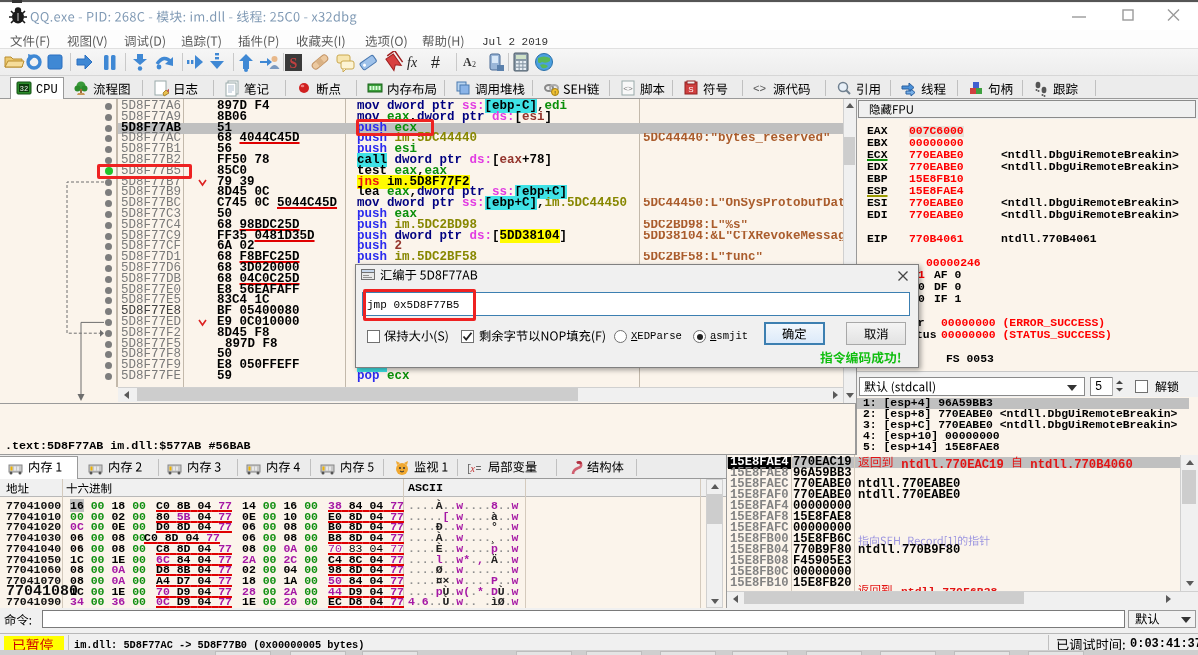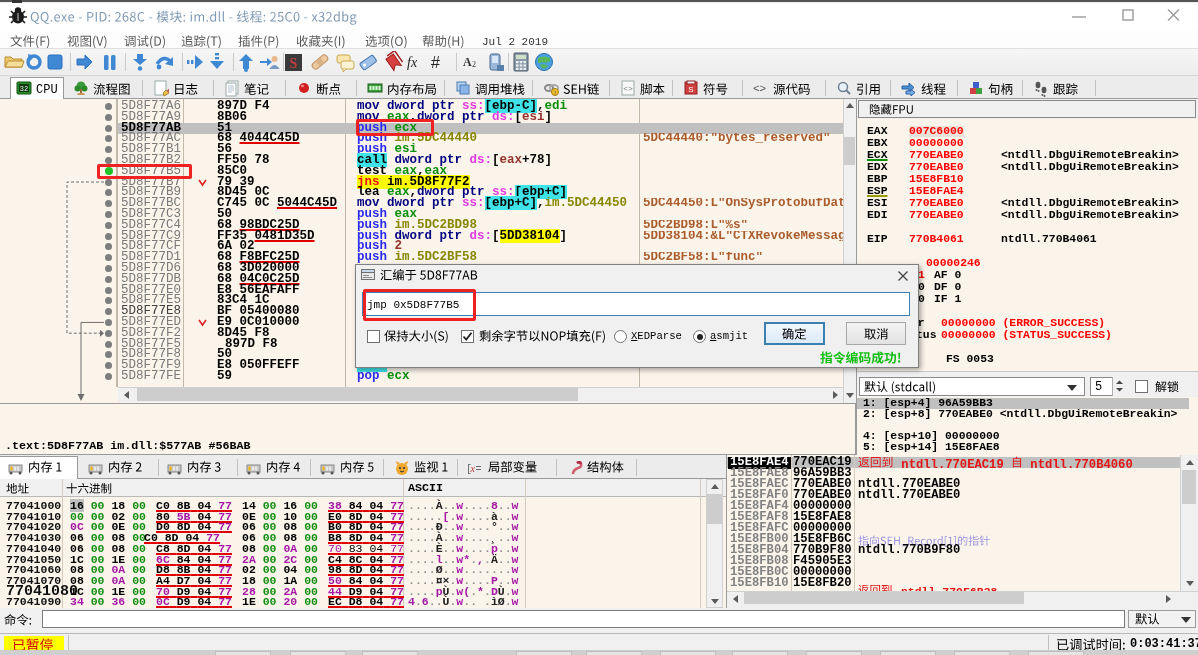--- a/index.html
+++ b/index.html
@@ -503,20 +503,21 @@
       <path d="M2 9 L5.5 12.5 L9 9 Z" fill="#444"></path>
     </svg>
     <div class="abs" style="left:1135px;top:380px;width:13px;height:13px;background:#fff;border:1px solid #707070"></div>
     <div style="position:absolute;left:1155px;top:379px;width:26px;height:17px"><svg width="26" height="17" viewBox="0 0 26 17" style="overflow:visible">
         <path transform="translate(0,12.2)" fill="#000" d="M3.1 -6.3V-4.9H2.1V-6.3ZM3.8 -6.3H4.9V-4.9H3.8ZM1.9 -7.0C2.1 -7.4 2.4 -7.8 2.5 -8.3H4.1C3.9 -7.9 3.8 -7.4 3.6 -7.0ZM2.3 -10.1C1.9 -8.6 1.2 -7.2 0.4 -6.3C0.6 -6.1 0.9 -5.9 1.1 -5.7L1.3 -6.1V-3.8C1.3 -2.5 1.2 -0.7 0.4 0.6C0.6 0.7 0.9 0.9 1.1 1.0C1.6 0.2 1.8 -0.9 2.0 -1.9H3.1V0.3H3.8V-1.9H4.9V-0.1C4.9 0.0 4.8 0.1 4.7 0.1C4.6 0.1 4.3 0.1 3.9 0.1C4.0 0.3 4.1 0.6 4.1 0.9C4.7 0.9 5.1 0.8 5.3 0.7C5.6 0.6 5.6 0.3 5.6 -0.1V-7.0H4.4C4.7 -7.5 4.9 -8.2 5.1 -8.7L4.6 -9.0L4.5 -9.0H2.8C2.9 -9.3 3.0 -9.6 3.1 -9.9ZM3.1 -4.2V-2.6H2.0C2.1 -3.0 2.1 -3.5 2.1 -3.8V-4.2ZM3.8 -4.2H4.9V-2.6H3.8ZM7.0 -5.5C6.8 -4.5 6.4 -3.5 5.9 -2.8C6.1 -2.7 6.5 -2.6 6.6 -2.4C6.8 -2.8 7.1 -3.2 7.2 -3.6H8.6V-2.2H6.1V-1.4H8.6V0.9H9.4V-1.4H11.5V-2.2H9.4V-3.6H11.2V-4.4H9.4V-5.5H8.6V-4.4H7.5C7.6 -4.7 7.7 -5.1 7.8 -5.4ZM6.1 -9.5V-8.7H7.8C7.6 -7.6 7.1 -6.6 5.9 -6.1C6.0 -5.9 6.3 -5.6 6.4 -5.4C7.8 -6.1 8.4 -7.3 8.6 -8.7H10.3C10.3 -7.3 10.2 -6.7 10.0 -6.6C10.0 -6.5 9.9 -6.5 9.7 -6.5C9.5 -6.5 9.1 -6.5 8.6 -6.5C8.7 -6.3 8.8 -6.0 8.8 -5.8C9.3 -5.7 9.8 -5.7 10.1 -5.8C10.4 -5.8 10.6 -5.9 10.7 -6.1C11.0 -6.4 11.1 -7.1 11.2 -9.1C11.2 -9.3 11.2 -9.5 11.2 -9.5Z M19.7 -5.4V-3.3C19.7 -2.1 19.4 -0.6 16.4 0.3C16.6 0.5 16.9 0.8 17.0 1.0C20.1 -0.1 20.5 -1.8 20.5 -3.3V-5.4ZM20.1 -0.7C21.1 -0.2 22.4 0.5 23.0 0.9L23.6 0.3C22.9 -0.2 21.6 -0.8 20.6 -1.3ZM17.3 -9.3C17.8 -8.7 18.2 -7.8 18.4 -7.2L19.2 -7.6C18.9 -8.2 18.5 -9.0 18.0 -9.7ZM22.3 -9.6C22.0 -9.0 21.5 -8.0 21.1 -7.5L21.8 -7.2C22.2 -7.8 22.7 -8.6 23.1 -9.3ZM14.1 -10.0C13.8 -8.9 13.1 -7.8 12.4 -7.1C12.5 -6.9 12.8 -6.5 12.9 -6.3C13.3 -6.8 13.7 -7.3 14.0 -7.9H17.0V-8.7H14.5C14.7 -9.1 14.8 -9.4 14.9 -9.8ZM12.8 -4.1V-3.3H14.4V-1.0C14.4 -0.4 13.9 0.1 13.7 0.3C13.8 0.4 14.1 0.7 14.2 0.9C14.4 0.7 14.8 0.5 16.9 -0.7C16.9 -0.9 16.8 -1.2 16.7 -1.5L15.3 -0.7V-3.3H16.9V-4.1H15.3V-5.7H16.7V-6.6H13.3V-5.7H14.4V-4.1ZM19.7 -10.2V-6.9H17.5V-1.2H18.4V-6.0H21.9V-1.3H22.8V-6.9H20.6V-10.2Z"></path>
       </svg></div>
     <div class="abs" style="left:857px;top:397px;width:341px;height:58px;background:#fbf4eb"></div>
     <div class="abs" style="left:857px;top:398px;width:332px;height:11px;background:#c0c0c0"></div>
     <div class="abs" style="left:863px;top:398px;font-family:Liberation Mono,monospace;font-size:11.4px;line-height:11px;white-space:pre;font-weight:bold;color:#000;line-height:11px">1: [esp+4] 96A59BB3</div>
     <div class="abs" style="left:863px;top:409px;font-family:Liberation Mono,monospace;font-size:11.4px;line-height:11px;white-space:pre;font-weight:bold;color:#000;line-height:11px">2: [esp+8] 770EABE0 &lt;ntdll.DbgUiRemoteBreakin&gt;</div>
+    <div class="abs" style="left:863px;top:420px;font-family:Liberation Mono,monospace;font-size:11.4px;line-height:11px;white-space:pre;font-weight:bold;color:#000;line-height:11px">3: [esp+C] 770EABE0 &lt;ntdll.DbgUiRemoteBreakin&gt;</div>
     <div class="abs" style="left:863px;top:431px;font-family:Liberation Mono,monospace;font-size:11.4px;line-height:11px;white-space:pre;font-weight:bold;color:#000;line-height:11px">4: [esp+10] 00000000</div>
     <div class="abs" style="left:863px;top:442px;font-family:Liberation Mono,monospace;font-size:11.4px;line-height:11px;white-space:pre;font-weight:bold;color:#000;line-height:11px">5: [esp+14] 15E8FAE8</div>
     <div class="abs" style="left:0;top:403px;width:856px;height:52px;background:#fbf4eb;border:1px solid #9a9a9a;border-left:none"></div>
     <div class="abs" style="left:5px;top:440px;font-family:Liberation Mono,monospace;font-size:11.7px;line-height:12px;white-space:pre;color:#000;font-weight:bold">.text:5D8F77AB im.dll:$577AB #56BAB</div>
     <div class="abs" style="left:0;top:455px;width:727px;height:24px;background:#ececec;border-bottom:1px solid #9a9a9a"></div>
     <div class="abs" style="left:0px;top:456px;width:78px;height:23px;background:#fff;border:1px solid #9a9a9a;border-bottom:none;border-left:none"></div>
     <svg class="abs" style="left:8px;top:460px" width="16" height="16" viewBox="0 0 16 16">
       <rect x="1" y="5" width="13" height="7" fill="#c8c8c8" stroke="#888"></rect>
       <rect x="2.5" y="6.5" width="2" height="4" fill="#f0b400"></rect>
       <rect x="6" y="6.5" width="2" height="4" fill="#e8e8e8"></rect>
@@ -757,20 +758,21 @@
         <path transform="translate(0,12.5)" fill="#000" d="M9.3 -9.3C9.9 -8.7 10.5 -7.9 10.7 -7.3L11.4 -7.8C11.1 -8.3 10.5 -9.1 10.0 -9.7ZM2.0 -8.6C2.2 -8.0 2.4 -7.2 2.4 -6.7L2.9 -6.9C2.9 -7.3 2.7 -8.1 2.5 -8.7ZM2.5 -1.5C2.6 -0.8 2.6 0.1 2.6 0.7L3.3 0.6C3.3 0.0 3.2 -0.8 3.1 -1.5ZM3.7 -1.5C3.9 -0.8 4.1 -0.0 4.1 0.5L4.7 0.3C4.7 -0.2 4.5 -1.0 4.3 -1.6ZM4.9 -1.5C5.2 -1.0 5.4 -0.4 5.5 0.0L6.1 -0.2C6.0 -0.6 5.8 -1.2 5.5 -1.7ZM1.4 -1.7C1.2 -1.1 0.8 -0.1 0.4 0.5L1.1 0.8C1.4 0.1 1.8 -0.8 2.0 -1.5ZM4.6 -8.7C4.5 -8.2 4.2 -7.3 4.0 -6.8L4.4 -6.6C4.6 -7.1 4.9 -7.9 5.1 -8.5ZM8.4 -10.3V-7.5L8.4 -6.8H6.3V-5.9H8.4C8.2 -3.8 7.7 -1.5 5.9 0.4C6.1 0.5 6.4 0.8 6.6 0.9C7.9 -0.6 8.6 -2.2 8.9 -3.9C9.4 -1.8 10.2 -0.1 11.4 0.9C11.6 0.7 11.8 0.4 12.1 0.2C10.5 -0.9 9.7 -3.2 9.2 -5.9H11.7V-6.8H9.2L9.2 -7.5V-10.3ZM1.8 -9.2H3.3V-6.2H1.8ZM3.9 -9.2H5.2V-6.2H3.9ZM1.0 -4.6V-3.9H3.2V-2.9L0.7 -2.8L0.8 -2.0C2.2 -2.1 4.2 -2.2 6.1 -2.3L6.1 -3.1L4.0 -3.0V-3.9H6.0V-4.6H4.0V-5.5H6.0V-9.9H1.1V-5.5H3.2V-4.6Z M14.0 -9.5C14.7 -9.0 15.5 -8.2 15.9 -7.7L16.5 -8.4C16.1 -8.8 15.3 -9.6 14.7 -10.1ZM20.0 -10.3C19.9 -6.2 20.0 -1.8 16.9 0.3C17.1 0.5 17.4 0.8 17.6 1.0C19.2 -0.2 20.0 -2.0 20.5 -4.0C20.9 -2.3 21.8 -0.2 23.5 1.0C23.7 0.7 24.0 0.5 24.2 0.3C21.5 -1.4 20.9 -5.3 20.8 -6.5C20.9 -7.8 20.9 -9.1 20.9 -10.3ZM12.9 -6.5V-5.6H14.9V-1.4C14.9 -0.8 14.5 -0.4 14.3 -0.2C14.4 -0.0 14.7 0.3 14.8 0.5C15.0 0.3 15.3 0.0 17.6 -1.6C17.6 -1.8 17.4 -2.2 17.4 -2.4L15.8 -1.4V-6.5Z"></path>
       </svg></div>
     <svg class="abs" style="left:1180px;top:616px" width="12" height="8" viewBox="0 0 12 8">
       <path d="M1 1 L6 7 L11 1 Z" fill="#333"></path>
     </svg>
     <div class="abs" style="left:0;top:633px;width:1198px;height:22px;background:#f0f0f0;border-top:1px solid #b8b8b8"></div>
     <div class="abs" style="left:4px;top:636px;width:60px;height:16px;background:#ffff00"></div>
     <div style="position:absolute;left:12px;top:636px;width:43px;height:19px"><svg width="43" height="19" viewBox="0 0 43 19" style="overflow:visible">
         <path transform="translate(0,14.1)" fill="#d00000" d="M1.3 -10.7V-9.7H10.3V-6.1H3.1V-8.3H2.0V-1.4C2.0 0.3 2.7 0.7 5.0 0.7C5.5 0.7 9.6 0.7 10.1 0.7C12.4 0.7 12.9 -0.0 13.1 -2.6C12.8 -2.6 12.4 -2.8 12.1 -3.0C11.9 -0.8 11.7 -0.3 10.2 -0.3C9.2 -0.3 5.6 -0.3 4.9 -0.3C3.4 -0.3 3.1 -0.5 3.1 -1.4V-5.1H10.3V-4.4H11.4V-10.7Z M21.6 -10.7V-8.6C21.6 -7.5 21.5 -6.0 20.6 -4.9C20.8 -4.8 21.2 -4.5 21.4 -4.3C22.1 -5.2 22.4 -6.5 22.5 -7.6H24.3V-4.4H25.3V-7.6H26.9V-8.5H22.5V-8.6V-10.0C23.9 -10.1 25.5 -10.3 26.6 -10.6L26.0 -11.4C24.9 -11.1 23.1 -10.8 21.6 -10.7ZM17.2 -1.4H24.2V-0.2H17.2ZM17.2 -2.1V-3.2H24.2V-2.1ZM16.2 -4.1V1.1H17.2V0.6H24.2V1.1H25.2V-4.1ZM14.6 -6.1 14.6 -5.2 17.8 -5.6V-4.3H18.8V-5.7L20.9 -5.9L20.9 -6.7L18.8 -6.5V-7.5H21.0V-8.4H18.8V-9.3H17.8V-8.4H16.0C16.4 -8.8 16.8 -9.3 17.2 -9.9H20.9V-10.7H17.7L18.1 -11.3L17.0 -11.6C16.9 -11.3 16.7 -11.0 16.6 -10.7H14.5V-9.9H16.1C15.8 -9.4 15.5 -9.0 15.4 -8.9C15.2 -8.6 14.9 -8.3 14.7 -8.3C14.8 -8.0 15.0 -7.5 15.0 -7.3C15.2 -7.5 15.6 -7.5 16.1 -7.5H17.8V-6.4Z M34.0 -8.0H38.6V-6.8H34.0ZM33.1 -8.7V-6.1H39.6V-8.7ZM31.9 -5.2V-3.0H32.8V-4.3H39.8V-3.0H40.7V-5.2ZM35.4 -11.4C35.6 -11.1 35.8 -10.7 35.9 -10.4H32.1V-9.5H40.7V-10.4H37.0C36.9 -10.8 36.6 -11.3 36.3 -11.7ZM33.1 -3.3V-2.5H35.8V-0.1C35.8 0.1 35.7 0.2 35.5 0.2C35.3 0.2 34.5 0.2 33.7 0.2C33.9 0.4 34.0 0.8 34.0 1.0C35.1 1.0 35.8 1.0 36.3 0.9C36.7 0.8 36.8 0.5 36.8 -0.0V-2.5H39.5V-3.3ZM31.2 -11.6C30.5 -9.5 29.3 -7.4 28.0 -6.1C28.2 -5.8 28.5 -5.3 28.6 -5.0C29.0 -5.5 29.4 -6.0 29.8 -6.6V1.1H30.7V-8.1C31.3 -9.1 31.8 -10.2 32.2 -11.3Z"></path>
       </svg></div>
+    <div class="abs" style="left:74px;top:639px;font-family:Liberation Mono,monospace;font-size:11.7px;line-height:12px;white-space:pre;color:#000;font-weight:bold;font-size:10.3px">im.dll: 5D8F77AC -&gt; 5D8F77B0 (0x00000005 bytes)</div>
     <div class="abs" style="left:1048px;top:635px;width:1px;height:16px;background:#c0c0c0"></div>
     <div class="abs" style="left:68px;top:635px;width:1px;height:16px;background:#c0c0c0"></div>
     <div style="position:absolute;left:1056px;top:636px;width:71px;height:19px"><svg width="71" height="19" viewBox="0 0 71 19" style="overflow:visible">
         <path transform="translate(0,13.5)" fill="#000" d="M1.2 -10.3V-9.3H9.9V-5.8H2.9V-8.0H1.9V-1.3C1.9 0.3 2.6 0.7 4.7 0.7C5.2 0.7 9.2 0.7 9.7 0.7C11.9 0.7 12.3 -0.0 12.6 -2.5C12.3 -2.5 11.8 -2.7 11.6 -2.9C11.4 -0.8 11.2 -0.3 9.7 -0.3C8.8 -0.3 5.4 -0.3 4.7 -0.3C3.2 -0.3 2.9 -0.5 2.9 -1.3V-4.8H9.9V-4.2H10.9V-10.3Z M14.6 -10.2C15.3 -9.6 16.2 -8.7 16.6 -8.1L17.3 -8.8C16.9 -9.4 16.0 -10.2 15.2 -10.8ZM13.8 -6.9V-6.0H15.6V-1.4C15.6 -0.7 15.2 -0.2 14.9 0.0C15.1 0.2 15.4 0.5 15.5 0.7C15.7 0.5 16.0 0.2 17.8 -1.2C17.6 -0.6 17.3 0.0 16.9 0.5C17.1 0.6 17.5 0.9 17.7 1.0C19.0 -0.8 19.1 -3.5 19.1 -5.6V-9.6H24.5V-0.1C24.5 0.1 24.4 0.1 24.2 0.1C24.1 0.1 23.4 0.1 22.7 0.1C22.9 0.4 23.0 0.8 23.1 1.0C24.0 1.0 24.6 1.0 24.9 0.9C25.3 0.7 25.4 0.4 25.4 -0.1V-10.5H18.3V-5.6C18.3 -4.3 18.2 -2.9 17.8 -1.5C17.7 -1.7 17.6 -2.0 17.6 -2.2L16.6 -1.4V-6.9ZM21.4 -9.2V-8.1H20.0V-7.3H21.4V-6.0H19.7V-5.2H24.0V-6.0H22.2V-7.3H23.7V-8.1H22.2V-9.2ZM20.0 -4.2V-0.5H20.7V-1.1H23.5V-4.2ZM20.7 -3.4H22.7V-1.8H20.7Z M28.0 -10.2C28.7 -9.6 29.5 -8.8 29.9 -8.3L30.6 -8.9C30.2 -9.5 29.3 -10.3 28.6 -10.8ZM36.7 -10.5C37.2 -9.9 37.8 -9.1 38.1 -8.6L38.8 -9.1C38.5 -9.6 37.9 -10.4 37.3 -10.9ZM27.1 -6.9V-6.0H28.9V-1.2C28.9 -0.7 28.5 -0.3 28.3 -0.1C28.4 0.1 28.7 0.5 28.8 0.7C29.0 0.5 29.3 0.2 31.6 -1.3C31.5 -1.5 31.4 -1.9 31.3 -2.1L29.8 -1.2V-6.9ZM35.3 -11.0 35.3 -8.3H31.0V-7.4H35.4C35.6 -2.4 36.2 1.0 37.9 1.0C38.4 1.0 38.9 0.5 39.2 -1.8C39.0 -1.8 38.6 -2.1 38.4 -2.3C38.3 -1.0 38.1 -0.3 37.9 -0.3C37.1 -0.3 36.6 -3.3 36.4 -7.4H39.1V-8.3H36.3C36.3 -9.2 36.3 -10.1 36.3 -11.0ZM31.2 -0.8 31.4 0.1C32.5 -0.2 34.0 -0.6 35.4 -1.0L35.2 -1.9L33.7 -1.5V-4.5H34.9V-5.5H31.4V-4.5H32.8V-1.2Z M45.9 -6.0C46.6 -5.0 47.5 -3.6 47.9 -2.7L48.7 -3.2C48.3 -4.1 47.4 -5.4 46.7 -6.4ZM43.9 -5.3V-2.3H41.6V-5.3ZM43.9 -6.2H41.6V-9.1H43.9ZM40.7 -10.0V-0.3H41.6V-1.4H44.8V-10.0ZM49.7 -11.0V-8.4H45.4V-7.5H49.7V-0.4C49.7 -0.2 49.6 -0.1 49.3 -0.1C49.0 -0.1 48.0 -0.1 47.0 -0.1C47.2 0.2 47.3 0.6 47.4 0.9C48.7 0.9 49.6 0.9 50.0 0.7C50.5 0.6 50.7 0.3 50.7 -0.4V-7.5H52.3V-8.4H50.7V-11.0Z M54.0 -8.1V1.1H55.0V-8.1ZM54.2 -10.4C54.8 -9.9 55.5 -9.0 55.8 -8.5L56.6 -9.0C56.3 -9.6 55.6 -10.4 55.0 -10.9ZM57.8 -3.9H61.0V-2.1H57.8ZM57.8 -6.5H61.0V-4.7H57.8ZM56.9 -7.3V-1.3H61.9V-7.3ZM57.4 -10.3V-9.4H63.8V-0.1C63.8 0.0 63.8 0.1 63.6 0.1C63.4 0.1 62.9 0.1 62.3 0.1C62.5 0.3 62.6 0.8 62.7 1.0C63.5 1.0 64.0 1.0 64.4 0.8C64.7 0.7 64.9 0.4 64.9 -0.1V-10.3Z M67.8 -5.1C68.3 -5.1 68.7 -5.5 68.7 -6.1C68.7 -6.6 68.3 -7.0 67.8 -7.0C67.3 -7.0 67.0 -6.6 67.0 -6.1C67.0 -5.5 67.3 -5.1 67.8 -5.1ZM67.8 0.2C68.3 0.2 68.7 -0.2 68.7 -0.7C68.7 -1.3 68.3 -1.7 67.8 -1.7C67.3 -1.7 67.0 -1.3 67.0 -0.7C67.0 -0.2 67.3 0.2 67.8 0.2Z"></path>
       </svg></div>
     <div class="abs" style="left:1130px;top:638px;font-family:Liberation Mono,monospace;font-size:11.7px;line-height:12px;white-space:pre;color:#000;font-weight:bold;font-size:12px">0:03:41:37</div>
     <div class="abs" style="left:0;top:650px;width:1198px;height:5px;background:#cfcfcf"></div>
     <div class="abs" style="left:215px;top:651px;width:56px;height:4px;background:#e4e4e4;border:1px solid #bdbdbd;border-bottom:none"></div>
     <div class="abs" style="left:290px;top:651px;width:56px;height:4px;background:#e4e4e4;border:1px solid #bdbdbd;border-bottom:none"></div>
     <div class="abs" style="left:362px;top:651px;width:56px;height:4px;background:#e4e4e4;border:1px solid #bdbdbd;border-bottom:none"></div>

